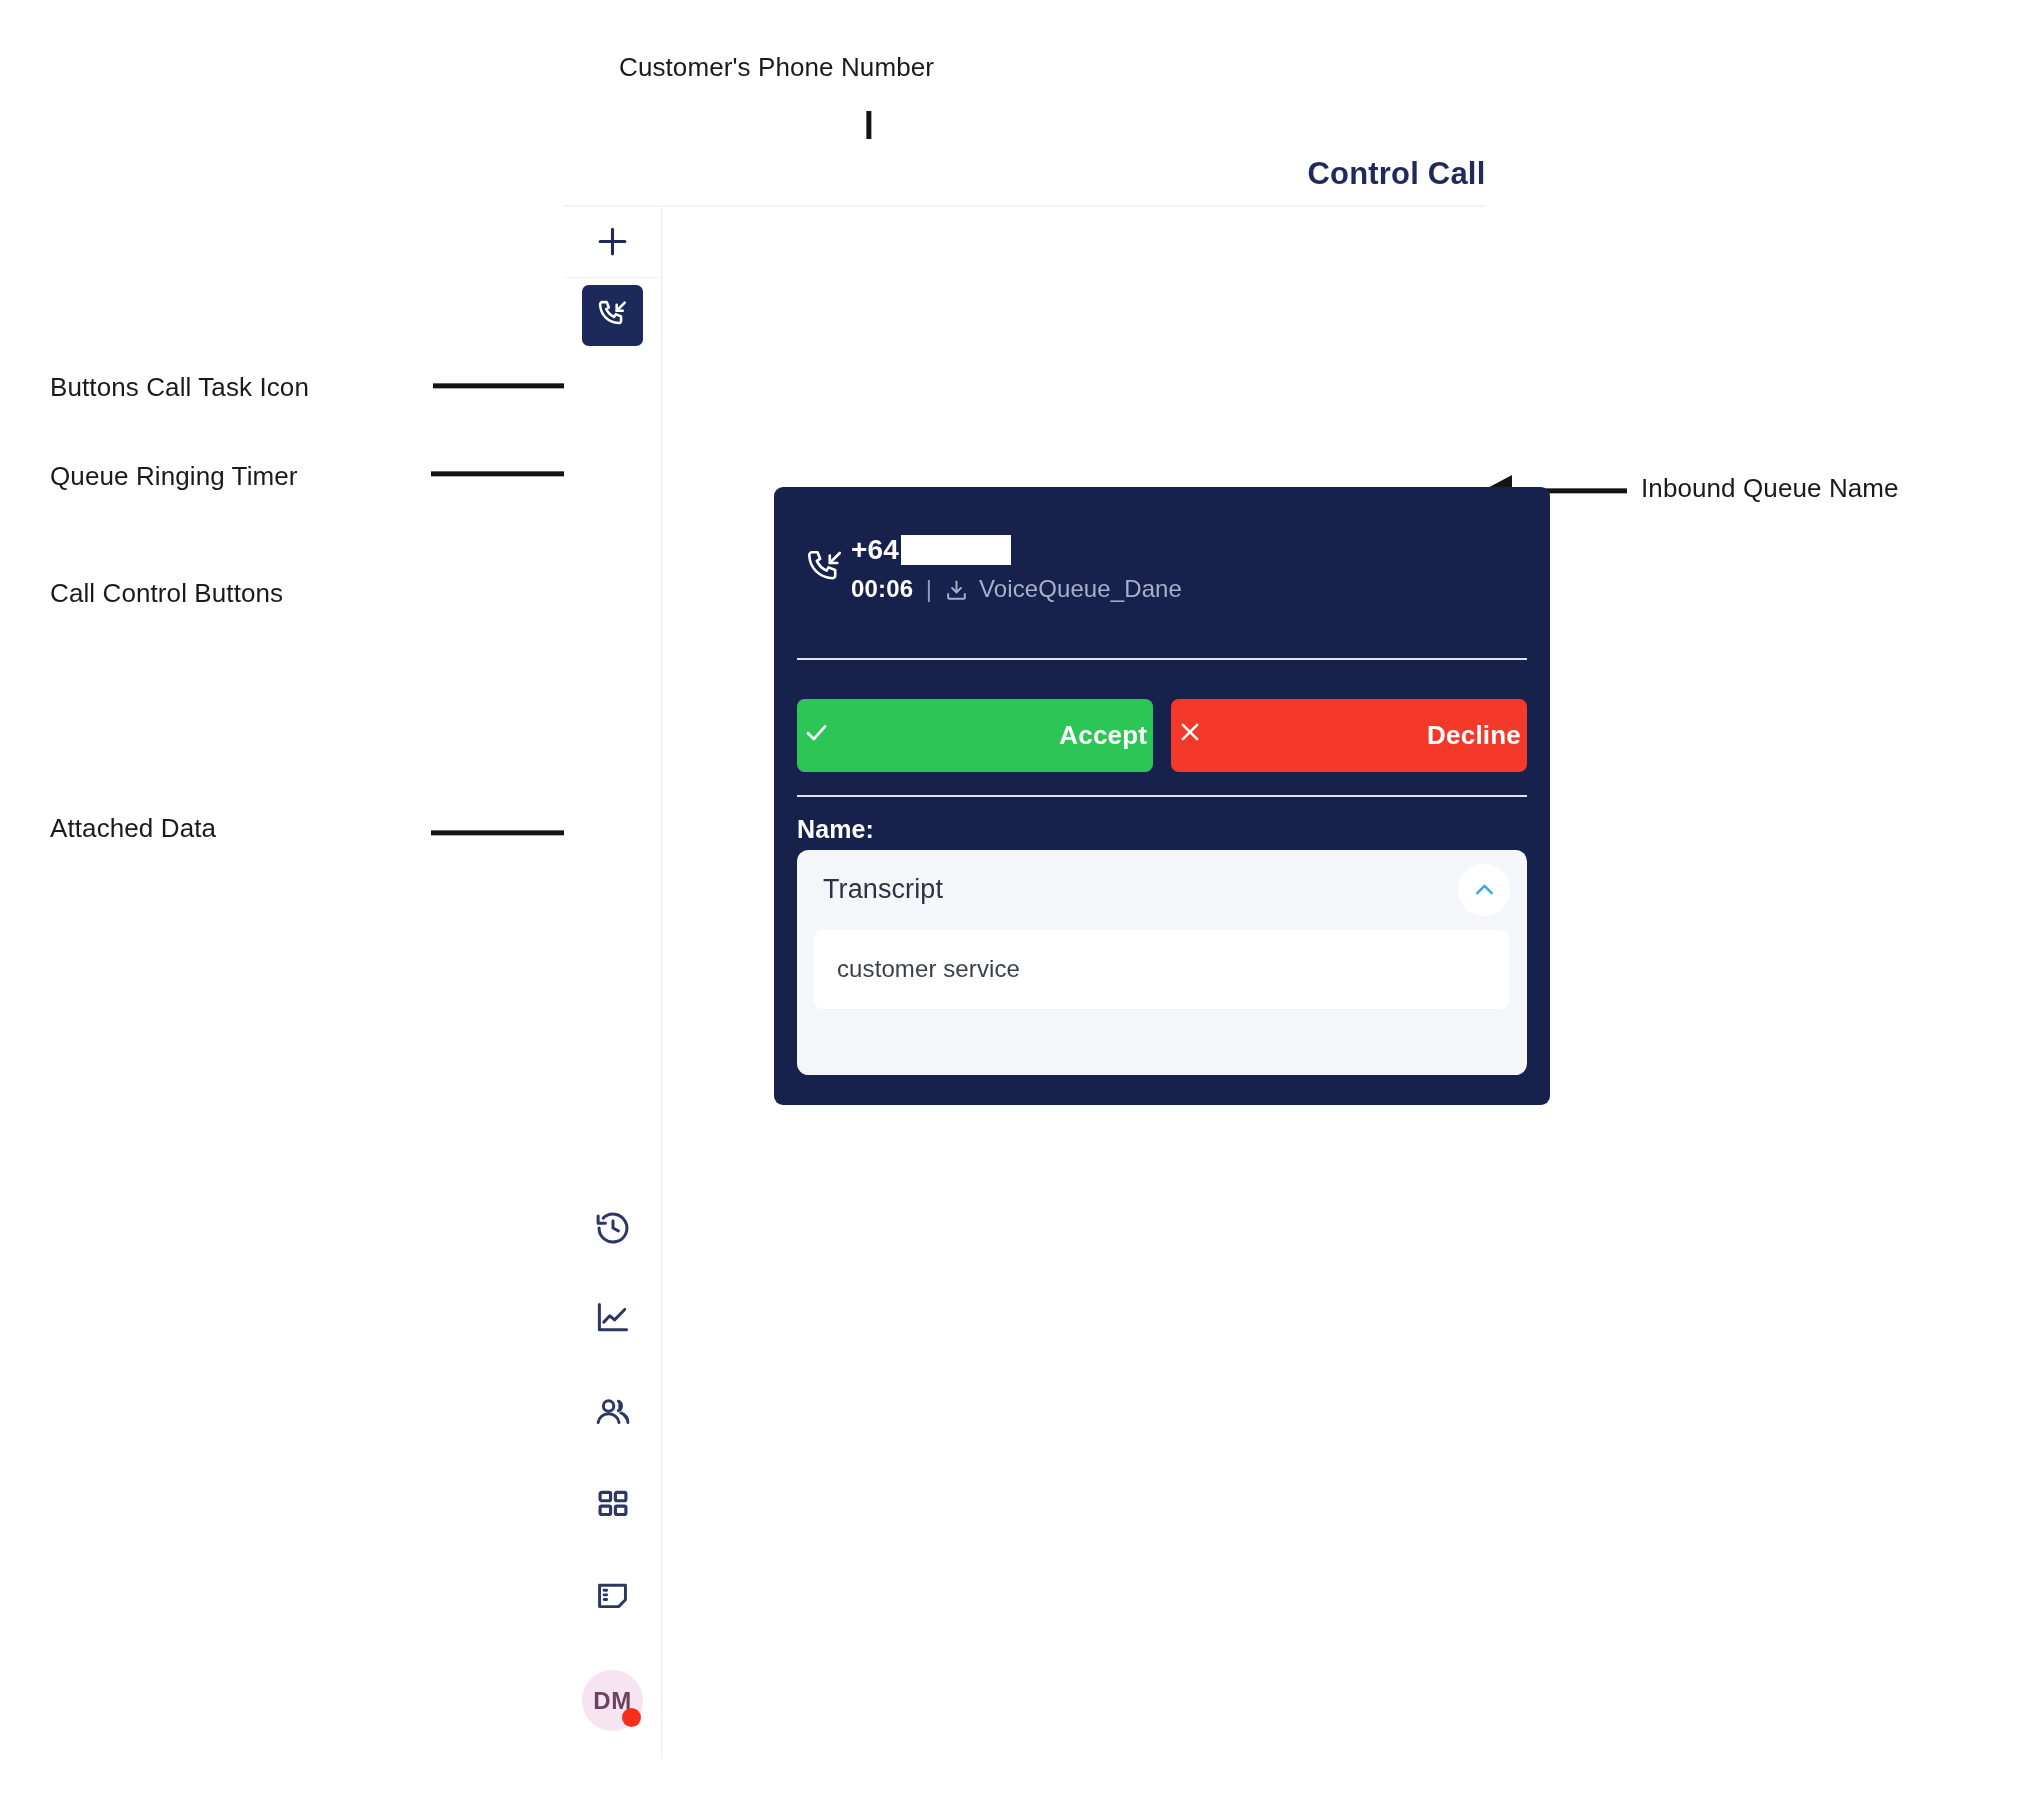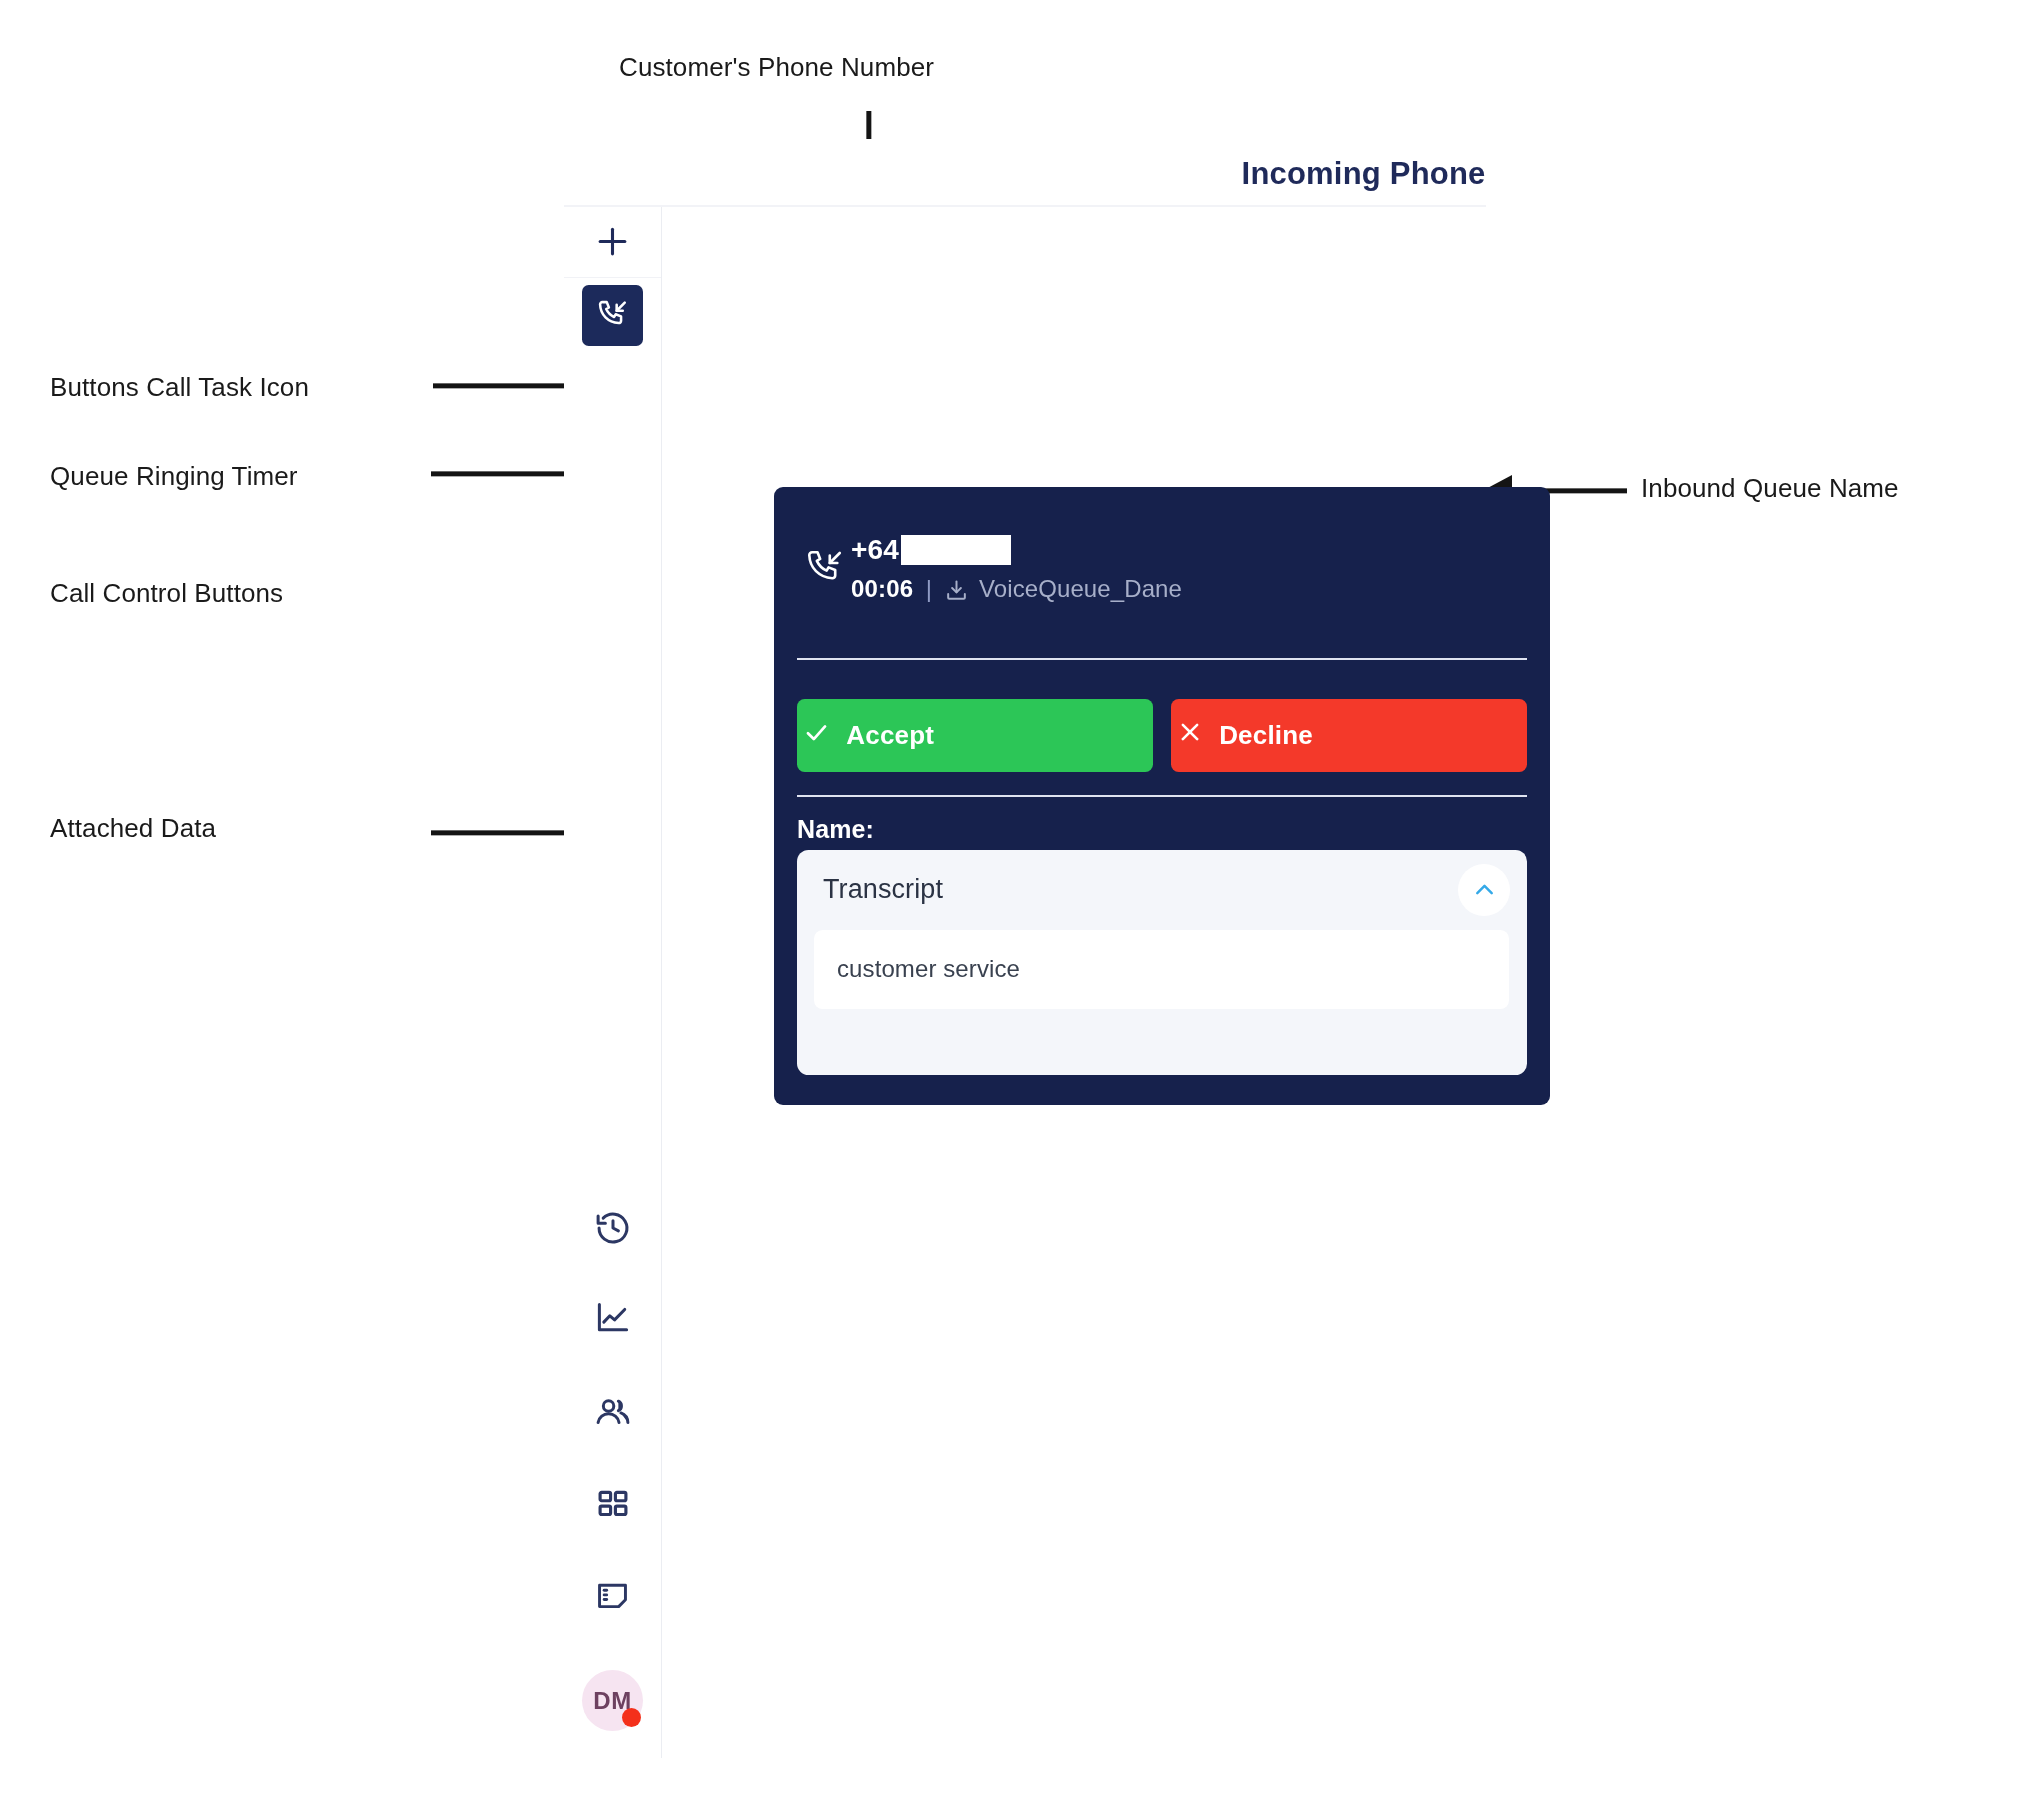--- a/index.html
+++ b/index.html
@@ -65,21 +65,21 @@
   #number-redaction{display:inline-block;width:110px;height:30px;background:#ffffff;margin-left:1.4px;}
   #call-meta{position:absolute;left:77px;top:88px;display:flex;align-items:flex-end;}
   #call-timer{font-size:24px;font-weight:bold;color:#ffffff;letter-spacing:0.2px;}
   #meta-sep{color:#8f9bc4;font-size:24px;margin:0 12.4px;font-weight:400;}
   #queue-icon{display:flex;align-items:center;margin-right:9.6px;}
   #queue-name{font-size:24px;color:#a7afc9;letter-spacing:0.1px;}
 
   .card-rule{position:absolute;left:23px;width:730px;height:2.4px;background:#dfe3f0;}
 
   #call-actions{position:absolute;left:23px;top:212px;width:730px;height:73px;display:flex;gap:17.7px;}
-  .call-btn{flex:1;border-radius:7.7px;display:flex;align-items:center;justify-content:flex-start;gap:16.3px;
+  .call-btn{flex:1;border-radius:7.7px;display:flex;align-items:center;justify-content:space-between;gap:16.3px;
             font-size:26px;font-weight:bold;color:#ffffff;letter-spacing:0.2px;border:none;cursor:pointer;
             font-family:"Liberation Sans", sans-serif;}
   #accept-button{background:#2cc657;}
   #decline-button{background:#f4392a;}
 
   #attached-label{position:absolute;left:23px;top:328px;font-size:25px;font-weight:bold;color:#ffffff;letter-spacing:0.1px;}
 
   #transcript-panel{position:absolute;left:23px;top:363px;width:730px;height:225px;background:#f4f6fa;border-radius:11.5px;}
   #transcript-head{position:absolute;left:26px;top:24px;font-size:27px;color:#2b3344;letter-spacing:0.1px;}
   #transcript-toggle{position:absolute;right:17px;top:14.4px;width:52px;height:52px;border-radius:50%;background:#ffffff;
@@ -119,21 +119,21 @@
 
 <div class="annot-label" style="left:1641px;top:473px;">Inbound Queue Name</div>
 <div class="arrow-h left" style="left:1483px;top:491px;width:144px;">
   <div class="shaft" style="left:28px;width:116px;"></div>
   <div class="head"></div>
 </div>
 
 <div id="app-window">
 
   <div id="app-header">
-    <div id="page-title">Incoming Phone</div>
+    <div id="page-title">Control Call</div>
   </div>
   <div id="header-rule"></div>
 
   <div id="icon-rail">
 
     <div id="rail-add">
       <span>
         <svg width="37" height="37" viewBox="0 0 24 24" fill="none" stroke="#1f2a5a" stroke-width="2" stroke-linecap="round">
           <line x1="12" y1="4" x2="12" y2="20"></line>
             <line x1="4" y1="12" x2="20" y2="12"></line>

